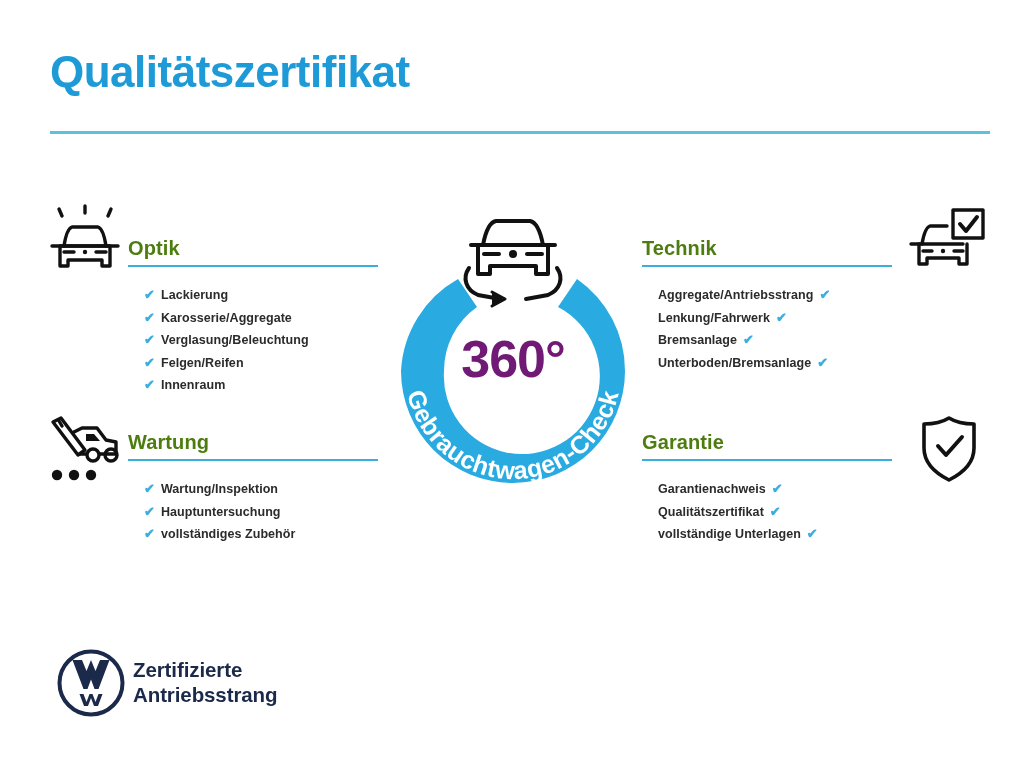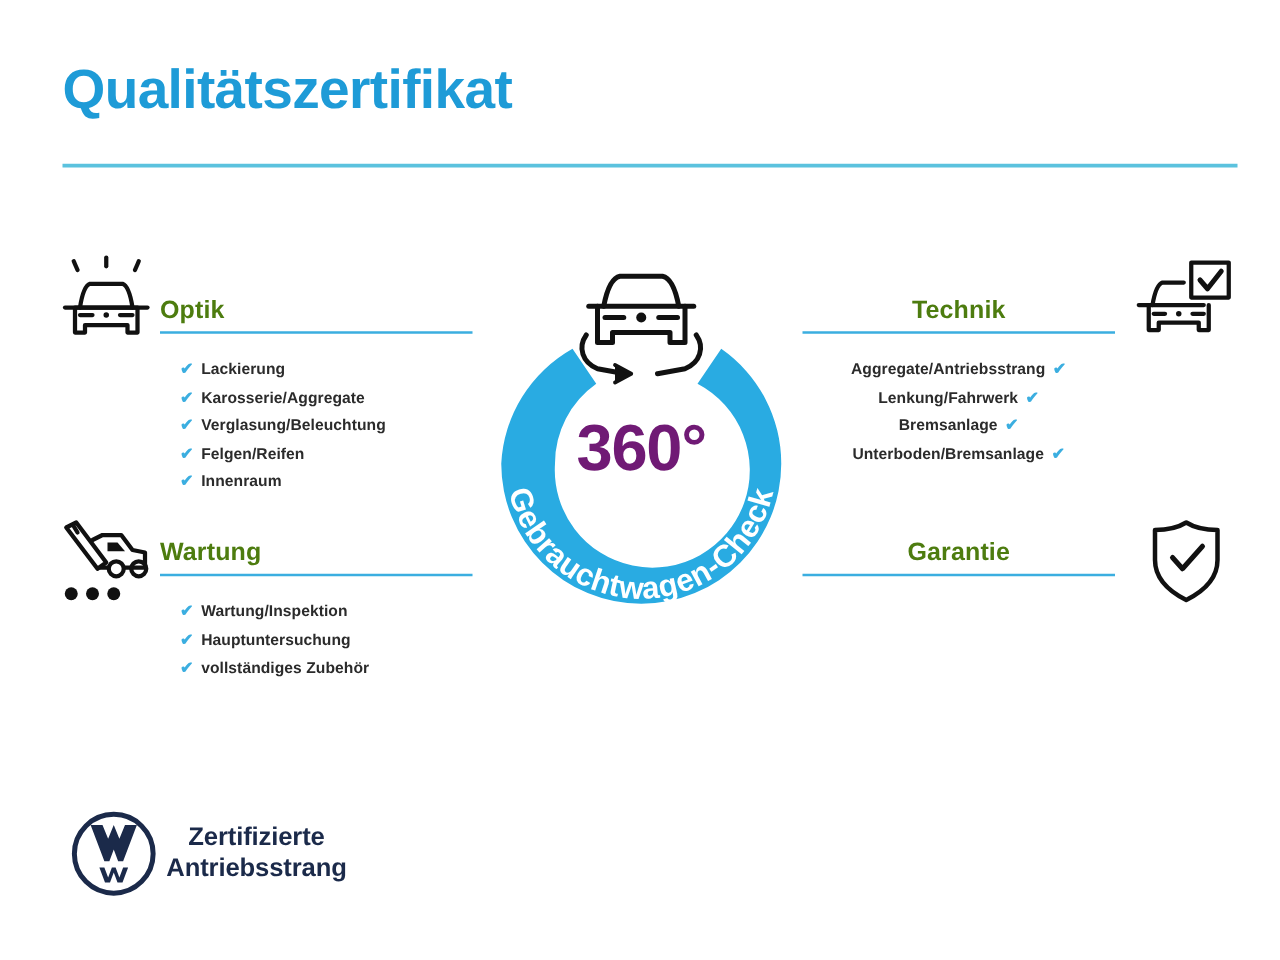--- a/index.html
+++ b/index.html
@@ -34,21 +34,21 @@
     width: 940px;
     height: 3px;
     background: #5BC2DE;
   }
 
   
   .section {
     position: absolute;
   }
   .sec-left  { left: 128px; width: 250px; }
-  .sec-right { left: 642px; width: 250px; text-align: center; }
+  .sec-right { left: 642px; width: 250px; text-align: left; }
 
   .sec-optik    { top: 238px; }
   .sec-wartung  { top: 432px; }
   .sec-technik  { top: 238px; }
   .sec-garantie { top: 432px; }
 
   .sec-heading {
     font-size: 20px;
     font-weight: bold;
     color: #4d7c0f;
@@ -128,21 +128,20 @@
   #footer-logo svg { width: 100%; height: 100%; display: block; }
   #footer-text {
     position: absolute;
     left: 133px;
     top: 657px;
     font-size: 20.5px;
     font-weight: bold;
     color: #1B2A4A;
     line-height: 25px;
     letter-spacing: -0.1px;
-    text-align: center;
   }
   #footer-text div { display: block; }
 </style>
 </head>
 <body>
 
 <div id="page-title">Qualitätszertifikat</div>
 <div id="header-rule"></div>
 
 <div class="sec-icon ic-optik">
@@ -219,20 +218,25 @@
 
 <div class="sec-icon ic-garantie">
   <svg viewBox="0 0 86 76" fill="none" stroke="#111111" stroke-width="3.6" stroke-linecap="round" stroke-linejoin="round">
     <path d="M43 6 C35 11 25 12 18 12 L18 36 C18 52 31 62 43 68 C55 62 68 52 68 36 L68 12 C61 12 51 11 43 6 Z"></path>
     <path d="M32 34 L40 43 L56 25" stroke-width="4"></path>
   </svg>
 </div>
 <div class="section sec-right sec-garantie">
   <div class="sec-heading">Garantie</div>
   <div class="sec-rule"></div>
+  <ul class="sec-list">
+    <li><span>Garantienachweis</span><span class="check">✔</span></li>
+    <li><span>Qualitätszertifikat</span><span class="check">✔</span></li>
+    <li><span>vollständige Unterlagen</span><span class="check">✔</span></li>
+  </ul>
 </div>
 
 <div id="badge">
   <svg viewBox="0 0 282 290">
     <defs>
       <path id="arcpath" d="M 33 175 A 108 108 0 1 0 249 175" fill="none"></path>
     </defs>
 
     <path d="M 141 175 m -112 0 a 112 112 0 1 0 224 0 a 112 112 0 0 0 -48 -92 l -19 28 a 78 78 0 1 1 -114 64 a 78 78 0 0 1 33 -64 l -19 -28 a 112 112 0 0 0 -57 92 Z" fill="#29ABE2" stroke="none" transform="rotate(0 141 175)"></path>
 

